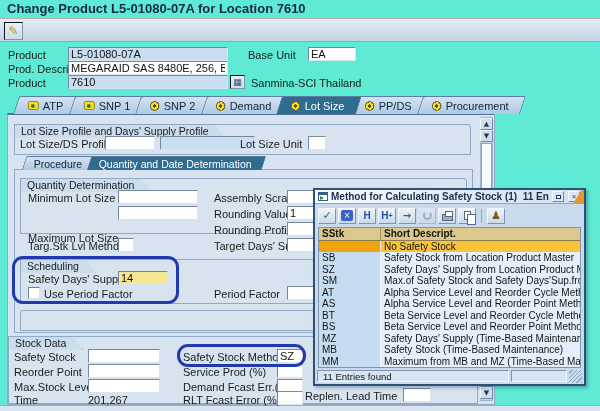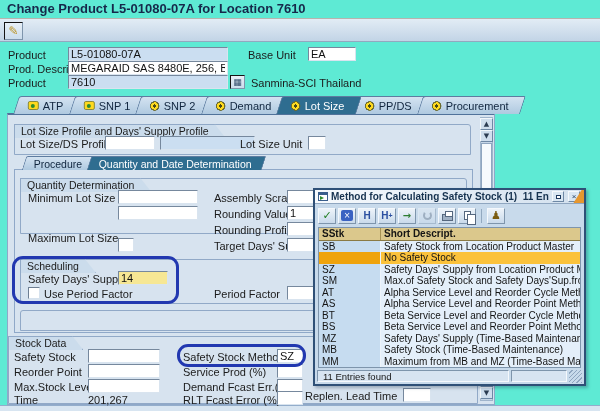--- a/index.html
+++ b/index.html
@@ -220,20 +220,21 @@
   <input class="fld" style="left: 287px; top: 190px; width: 60px;">
 
   <div class="lbl" style="left:28px;top:208px;margin-top:24px;">Maximum Lot Size</div>
   <input class="fld" style="left: 118px; top: 206px; width: 80px;">
   <div class="lbl" style="left:214px;top:208px;">Rounding Value</div>
   <input class="fld" style="left: 287px; top: 206px; width: 60px;" value="1">
 
   <div class="lbl" style="left:214px;top:224px;">Rounding Profile</div>
   <input class="fld" style="left: 287px; top: 222px; width: 60px;">
 
+  <div class="lbl" style="left:28px;top:240px;">Targ.Stk Lvl Methd</div>
   <input class="fld" style="left: 118px; top: 238px; width: 16px;">
   <div class="lbl" style="left:214px;top:240px;">Target Days' Supply</div>
   <input class="fld" style="left: 287px; top: 238px; width: 60px;">
 
   <div class="grp" style="left:20px;top:259px;width:447px;height:45px;">
     <span class="grp-t">Scheduling</span>
   </div>
   <div class="lbl" style="left:28px;top:273px;">Safety Days' Supply</div>
   <input class="fld hl" style="left: 118px; top: 271px; width: 50px;" value="14">
   <div class="cb" style="left:28px;top:287px;"></div>
@@ -325,27 +326,27 @@
           <span class="g-pawn glyph">♟</span>
         </div>
     </div>
 
     <div class="p-table">
       <div class="p-hrow">
         <div class="p-hc1">SStk meth...</div>
         <div class="p-hc2">Short Descript.</div>
       </div>
       <div class="p-body">
-        <div class="p-row">
-            <div class="p-c1">SB</div>
-            <div class="p-c2">Safety Stock from Location Product Master</div>
-          </div>
         <div class="p-row sel">
             <div class="p-c1"></div>
             <div class="p-c2">No Safety Stock</div>
+          </div>
+        <div class="p-row">
+            <div class="p-c1">SB</div>
+            <div class="p-c2">Safety Stock from Location Product Master</div>
           </div>
         <div class="p-row">
             <div class="p-c1">SZ</div>
             <div class="p-c2">Safety Days' Supply from Location Product Master</div>
           </div>
         <div class="p-row">
             <div class="p-c1">SM</div>
             <div class="p-c2">Max.of Safety Stock and Safety Days'Sup.from Loc.Prod.Master</div>
           </div>
         <div class="p-row">

